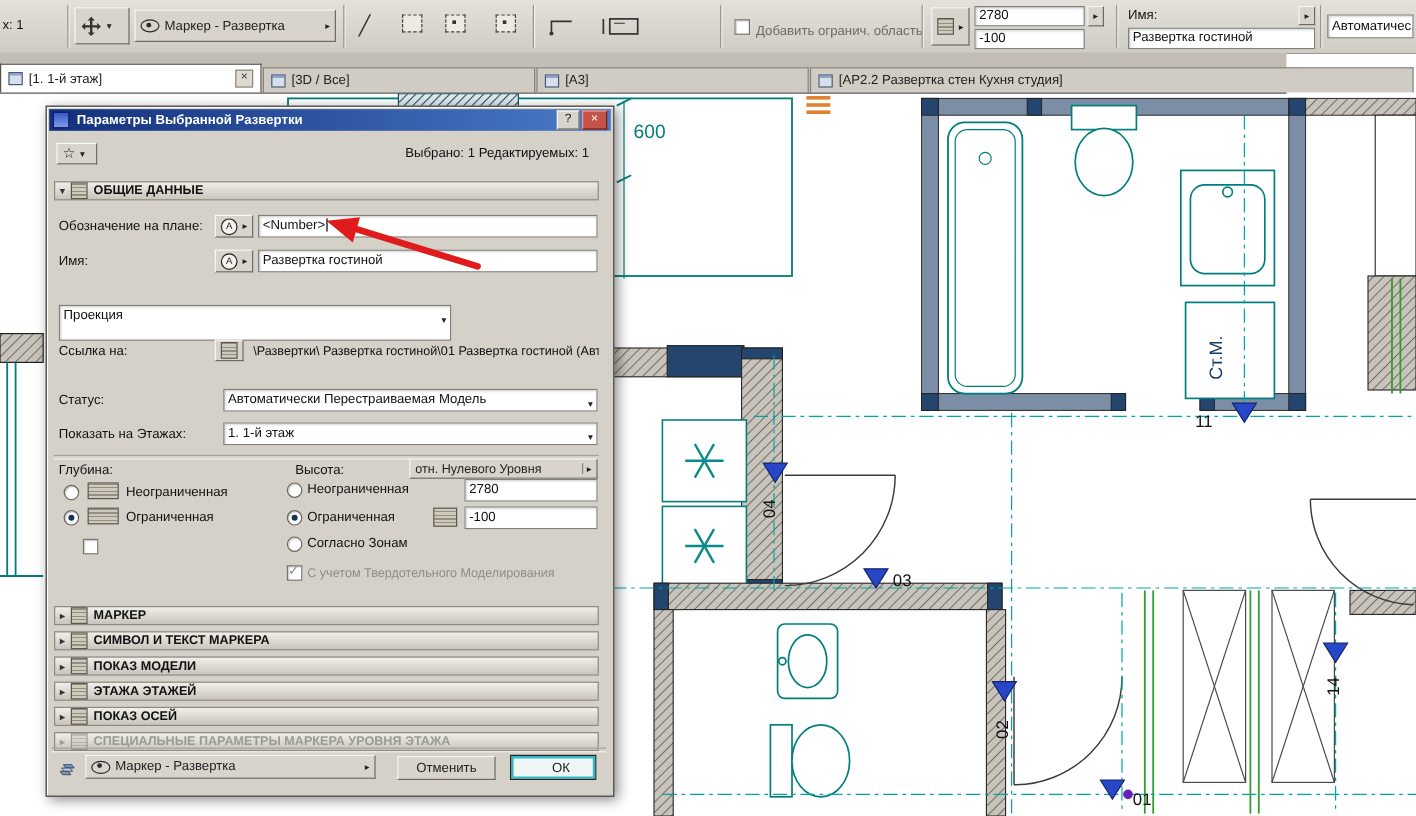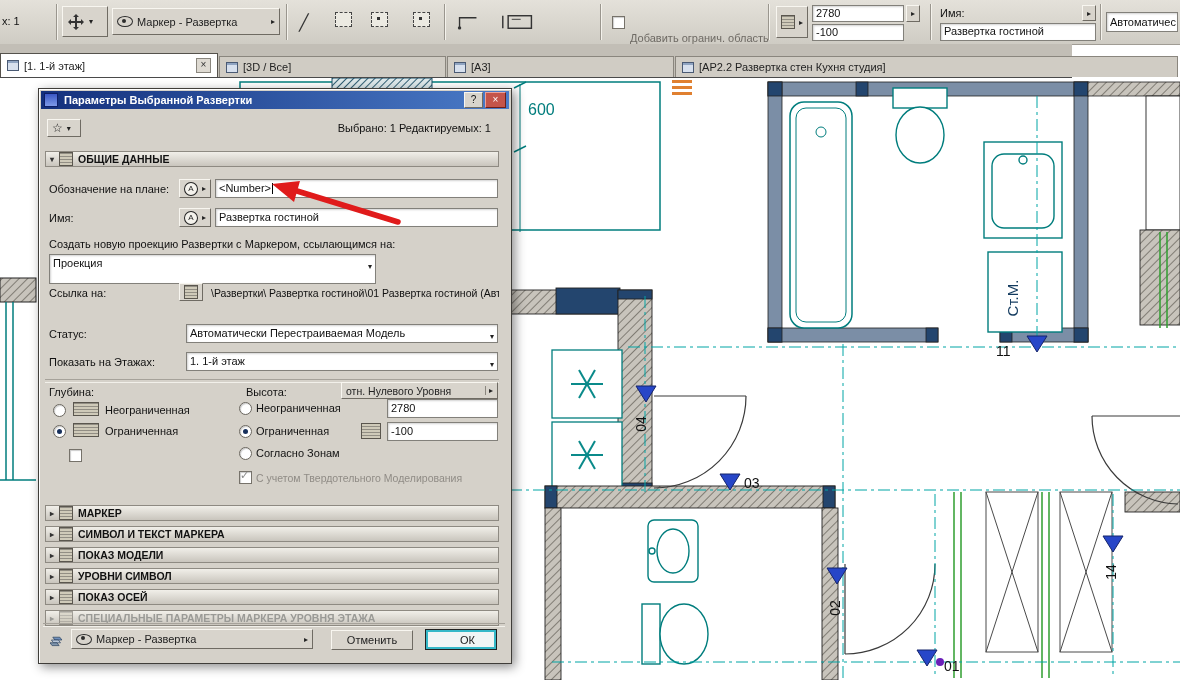--- a/index.html
+++ b/index.html
@@ -272,21 +272,21 @@
   </div>
   <div class="tbtn flat" style="left:496px;top:8px;width:44px;height:28px;">
     <svg width="38" height="22" viewBox="0 0 38 22">
         <rect x="8" y="4" width="26" height="14" fill="none" stroke="#333" stroke-width="1.6"></rect>
         <line x1="2" y1="4" x2="2" y2="18" stroke="#333" stroke-width="1.6"></line>
         <line x1="12" y1="8" x2="22" y2="8" stroke="#333"></line>
       </svg>
   </div>
   <div class="vsep" style="left:600px;"></div>
   <div class="chk" style="left:612px;top:16px;"></div>
-  <div class="lbl" style="left:630px;top:32px;color:#6e6a64;">Добавить огранич. область</div>
+  <div class="lbl" style="left:630px;top:20px;color:#6e6a64;">Добавить огранич. область</div>
   <div class="vsep" style="left:768px;"></div>
   <div class="tbtn" style="left:776px;top:6px;width:32px;height:32px;">
     <span class="mini-icon"></span>
       <span class="mini">▸</span>
   </div>
   <div class="field" style="left:812px;top:5px;width:92px;height:17px;">2780</div>
   <div class="tbtn" style="left:906px;top:5px;width:14px;height:17px;justify-content:center;">
       <span class="mini">▸</span>
     </div>
   <div class="field" style="left:812px;top:24px;width:92px;height:17px;">-100</div>
@@ -351,21 +351,20 @@
     <span>&lt;Number&gt;</span><span class="caret"></span>
   </div>
 
   <div class="lbl" style="left:10px;top:123px;">Имя:</div>
   <div class="tbtn" style="left:140px;top:119px;width:32px;height:19px;">
     <span class="acirc">A</span>
       <span class="mini">▸</span>
   </div>
   <div class="field" style="left:176px;top:119px;width:283px;height:19px;line-height:15px;">Развертка гостиной</div>
 
-  <div class="lbl" style="left:10px;top:149px;">Создать новую проекцию Развертки с Маркером, ссылающимся на:</div>
   <div class="field combo" style="left:10px;top:165px;width:327px;height:30px;line-height:15px;">
     <span>Проекция</span><span class="dd">▾</span>
   </div>
 
   <div class="lbl" style="left:10px;top:198px;">Ссылка на:</div>
   <div class="tbtn" style="left:140px;top:194px;width:24px;height:18px;justify-content:center;">
     <span class="mini-icon"></span>
   </div>
   <div class="lbl" style="left:172px;top:198px;width:288px;overflow:hidden;font-size:10.5px;">\Развертки\ Развертка гостиной\01 Развертка гостиной (Автома</div>
 
@@ -423,21 +422,21 @@
     <span>СИМВОЛ И ТЕКСТ МАРКЕРА</span>
   </div>
   <div class="secbar" style="top:458px;">
     <span class="ar">▸</span>
       <span class="mini-icon"></span>
     <span>ПОКАЗ МОДЕЛИ</span>
   </div>
   <div class="secbar" style="top:479px;">
     <span class="ar">▸</span>
       <span class="mini-icon"></span>
-    <span>УРОВНИ СИМВОЛ</span>
+    <span>ЭТАЖА ЭТАЖЕЙ</span>
   </div>
   <div class="secbar" style="top:500px;">
     <span class="ar">▸</span>
       <span class="mini-icon"></span>
     <span>ПОКАЗ ОСЕЙ</span>
   </div>
   <div class="secbar disabled" style="top:521px;">
     <span class="ar" style="color:#9a9a96;">▸</span>
       <span class="mini-icon" style="opacity:.5;"></span>
     <span>СПЕЦИАЛЬНЫЕ ПАРАМЕТРЫ МАРКЕРА УРОВНЯ ЭТАЖА</span>

